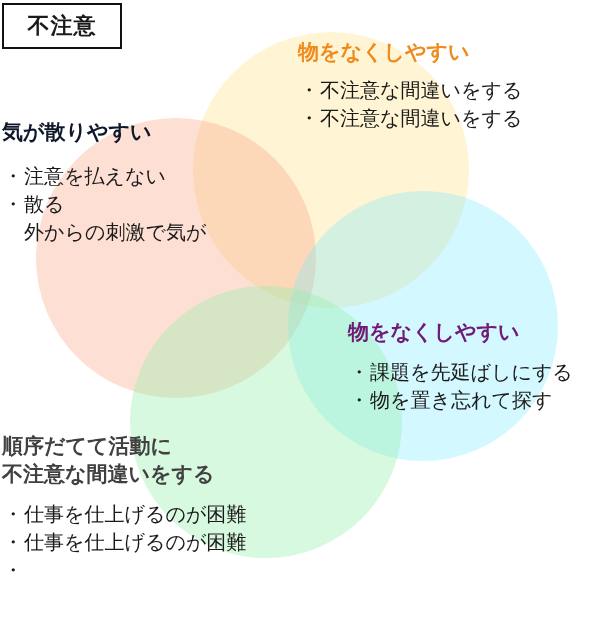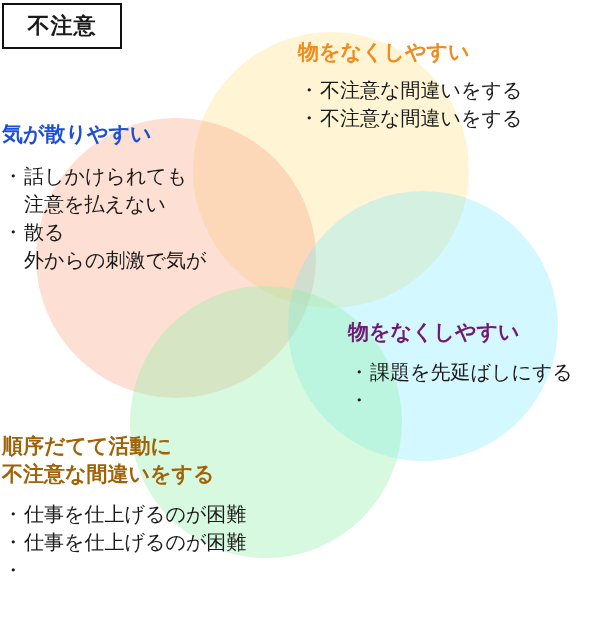--- a/index.html
+++ b/index.html
@@ -16,27 +16,27 @@
   .c-green  { left: 130px; top: 286px; width: 272px; height: 272px; background: rgba(150, 240, 170, 0.38); }
   .group { position: absolute; z-index: 2; }
   .heading { font-weight: bold; font-size: 21px; line-height: 28px; white-space: nowrap; }
   .items { margin-top: 10px; }
   .item { font-size: 20px; line-height: 28px; white-space: nowrap; display: flex; }
   .bullet { width: 22px; flex: 0 0 22px; text-align: center; }
   .wrap { display: block; }
   .g-yellow { left: 298px; top: 38px; }
   .g-yellow .heading { color: #f08a1c; }
   .g-pink { left: 2px; top: 120px; }
-  .g-pink .heading { color: #1d4ed8; }
+  .g-pink .heading { color: #0f172a; font-family: Liberation Mono, monospace; }
   .g-pink .items { margin-top: 14px; }
   .g-blue { left: 348px; top: 318px; }
   .g-blue .heading { color: #701a75; }
   .g-blue .items { margin-top: 12px; }
   .g-green { left: 2px; top: 432px; }
-  .g-green .heading { color: #a16207; }
+  .g-green .heading { color: #404040; }
   .g-green .items { margin-top: 12px; }
 </style>
 </head>
 <body>
 
 <div class="title-box">
   <span>不注意</span>
 </div>
 
 <div class="circle c-yellow"></div>
@@ -57,21 +57,20 @@
     </div>
   </div>
 </div>
 
 <div class="group g-pink">
   <div class="heading">気が散りやすい</div>
   <div class="items">
     <div class="item">
       <span class="bullet">・</span>
       <span>
-        <span class="wrap">話しかけられても</span>
         <span class="wrap">注意を払えない</span>
       </span>
     </div>
     <div class="item">
       <span class="bullet">・</span>
       <span>
         <span class="wrap">散る</span>
         <span class="wrap">外からの刺激で気が</span>
       </span>
     </div>
@@ -80,20 +79,21 @@
 
 <div class="group g-blue">
   <div class="heading">物をなくしやすい</div>
   <div class="items">
     <div class="item">
       <span class="bullet">・</span>
       <span>課題を先延ばしにする</span>
     </div>
     <div class="item">
       <span class="bullet">・</span>
+      <span>物を置き忘れて探す</span>
     </div>
   </div>
 </div>
 
 <div class="group g-green">
   <div class="heading">
     <span class="wrap">順序だてて活動に</span>
     <span class="wrap">不注意な間違いをする</span>
   </div>
   <div class="items">

